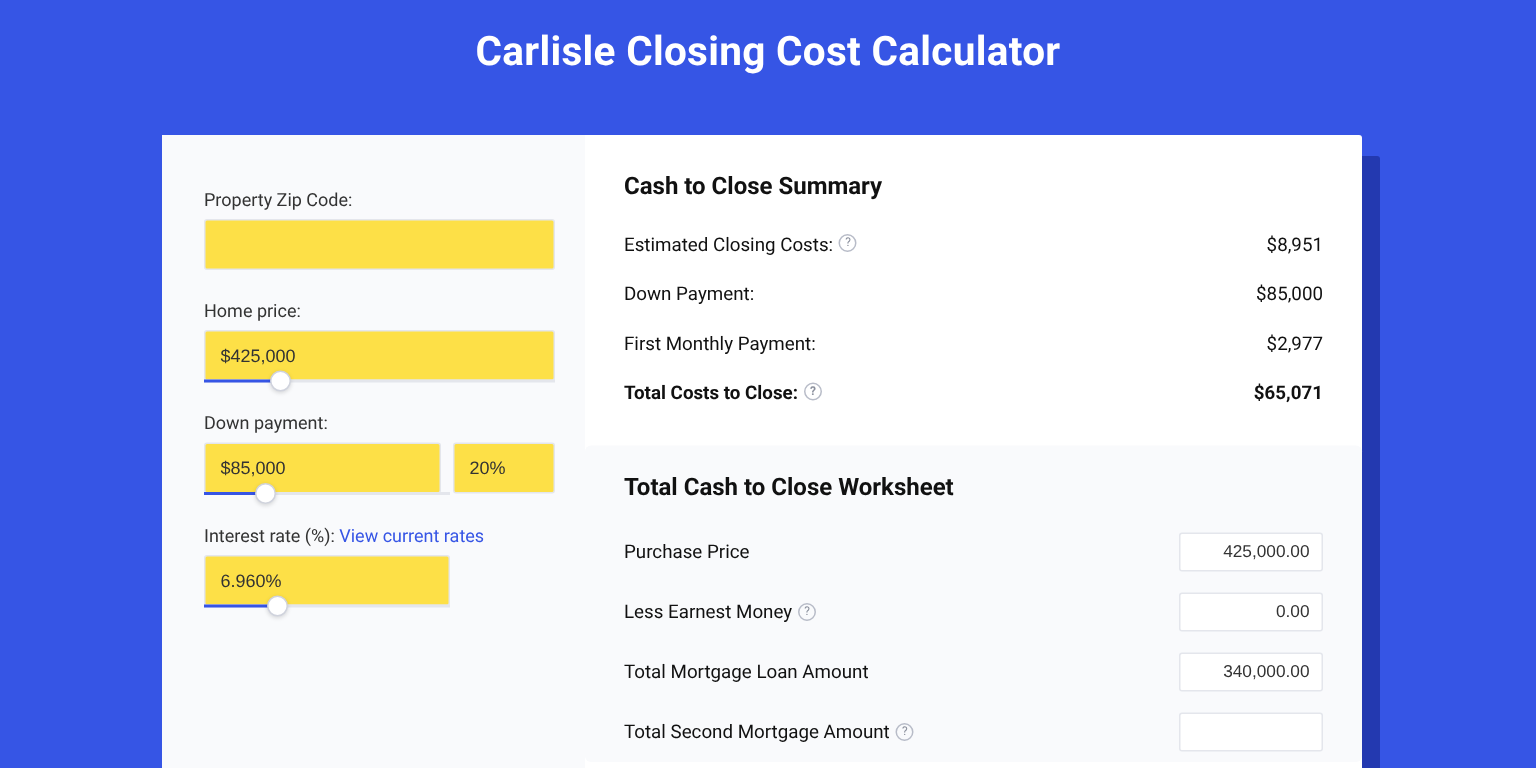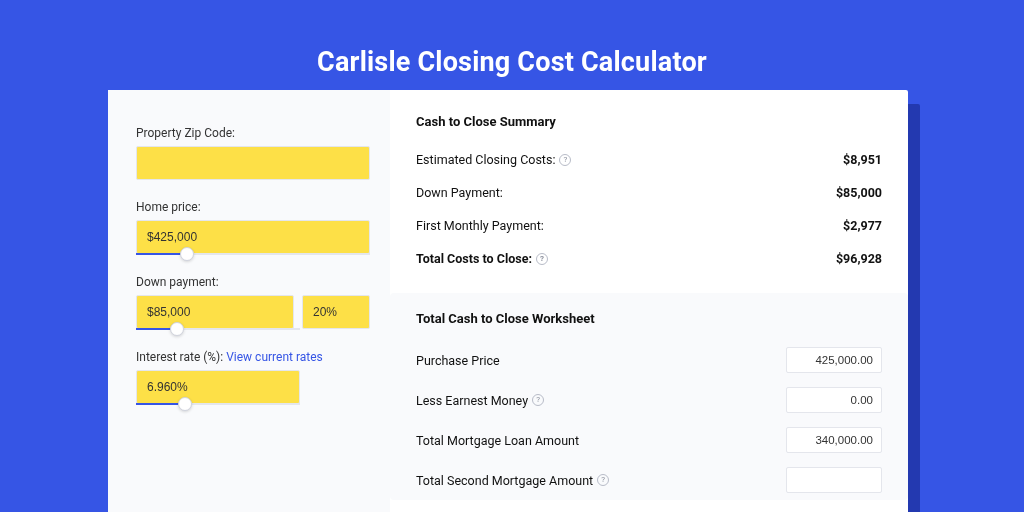--- a/index.html
+++ b/index.html
@@ -8,21 +8,21 @@
     background: #3655e5;
     width: 1024px;
     height: 512px;
     overflow: hidden;
   }
   .page-title {
     text-align: center;
     color: #fff;
     font-weight: 700;
     font-size: 27px;
-    padding-top: 46px;
+    padding-top: 18px;
     padding-bottom: 24px;
     letter-spacing: 0.2px;
   }
   .shadow-box {
     position: absolute;
     left: 120px;
     top: 104px;
     width: 800px;
     height: 500px;
     background: #2339b0;
@@ -88,33 +88,33 @@
   }
   .inline-link { color: #3655e5; text-decoration: none; font-size: 12px; }
   .right-col {
     flex: 1;
     padding: 24px 26px 0 26px;
     font-size: 12.5px;
     color: #111;
   }
   .section-title {
     font-weight: 700;
-    font-size: 13px;
+    font-size: 16px;
     margin-bottom: 14px;
   }
   .summary-row {
     display: flex;
     justify-content: space-between;
     align-items: center;
     padding: 9px 0;
     font-size: 12.5px;
   }
-  .summary-row .label { display: flex; align-items: center; gap: 4px; }
+  .summary-row .label { display: flex; gap: 4px; }
   .summary-row.total { font-weight: 700; }
-  .summary-row .value { font-variant-numeric: tabular-nums; font-weight: bold; }
+  .summary-row .value { font-variant-numeric: tabular-nums; }
   .help-icon {
     display: inline-flex;
     align-items: center; justify-content: center;
     width: 12px; height: 12px;
     border: 1px solid #b8bcc8;
     border-radius: 50%;
     font-size: 8px;
     color: #8a8f9c;
     line-height: 1;
   }
@@ -221,21 +221,21 @@
           <div class="label">
             <span>First Monthly Payment:</span>
           </div>
           <div class="value">$2,977</div>
         </div>
         <div class="summary-row total">
           <div class="label">
             <span>Total Costs to Close:</span>
             <span class="help-icon">?</span>
           </div>
-          <div class="value">$96,928</div>
+          <div class="value">$65,071</div>
         </div>
       </div>
 
     <div class="divider-gap"></div>
 
     <div class="worksheet">
       <div class="section-title">Total Cash to Close Worksheet</div>
       <div id="worksheet-rows">
           <div class="worksheet-row">
             <div class="label" style="display: flex; align-items: center; gap: 4px;">

